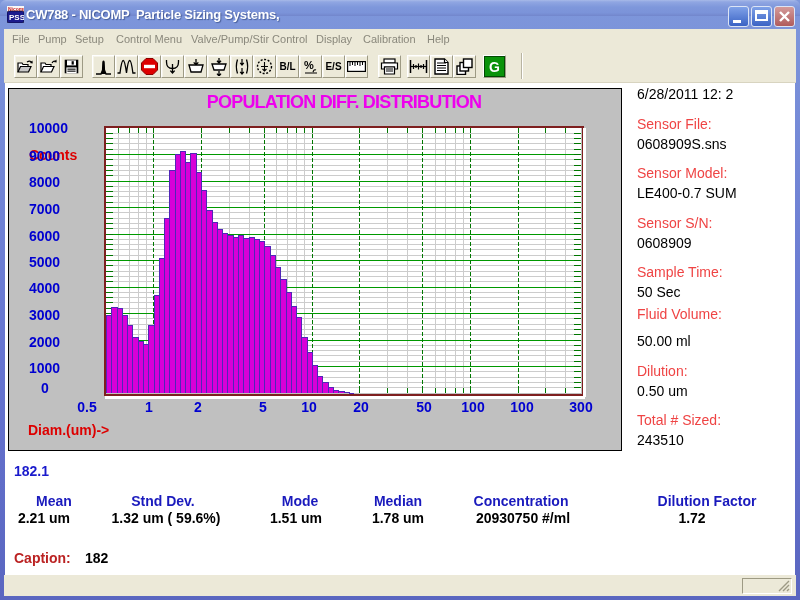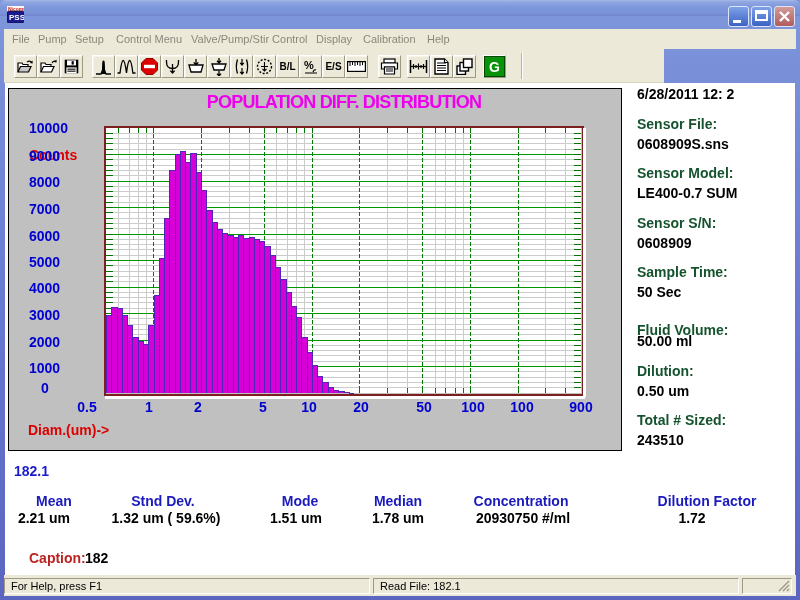--- a/index.html
+++ b/index.html
@@ -5,56 +5,57 @@
   font-family:"Liberation Sans",sans-serif; background:linear-gradient(#7e97db, #6674d0 60%, #5a66c0); }
 .titlebar { position:absolute; left:0; top:0; width:800px; height:16px;
   background:linear-gradient(#a8bae8 0%,#90a6e2 12%,#7e97db 45%,#7b93d9 80%,#7286cc 100%);
   border-radius:6px 6px 0 0; }
 .title { position:absolute; left:26px; top:7px; color:#fff; font-size:13px; font-weight:bold;
   text-shadow:1px 1px 1px rgba(20,40,90,.5); white-space:pre; letter-spacing:-0.25px; }
 .wbtn { position:absolute; top:6px; width:21px; height:21px; border-radius:3px;
   border:1px solid #dce4f5; color:#fff; text-align:center; }
 .menubar { position:absolute; left:4px; top:29px; width:792px; height:20px; background:#ece9d8;
   font-size:11px; color:#8a887c; }
-.toolbar { position:absolute; left:4px; top:49px; width:660px; height:34px; background:#ece9d8;
+.toolbar { position:absolute; left:4px; top:49px; width:792px; height:34px; background:#ece9d8;
   border-bottom:1px solid #d8d4c0; }
 .tb { position:absolute; top:6px; width:23px; height:23px; background:#ece9d8;
   border:1px solid; border-color:#fff #9d9a84 #9d9a84 #fff; box-shadow:inset 1px 1px 0 #f6f4ea;
   display:flex; align-items:center; justify-content:center; }
 .client { position:absolute; left:5px; top:83px; width:790px; height:492px; background:#fff; }
 .panel { position:absolute; left:8px; top:88px; width:614px; height:363px; background:#c0c0c0;
   border:1px solid #000; }
 .ctitle { position:absolute; left:104px; top:92px; width:480px; text-align:center;
   color:#ee00ee; font-size:18px; font-weight:bold; letter-spacing:-0.8px; }
 .counts { position:absolute; left:29px; top:99px; color:#dd0000; font-size:14px; font-weight:bold;margin-top:48px; }
 .ylab { position:absolute; left:29px; width:50px; text-align:left; color:#0000d0;
   font-size:14px; font-weight:bold; }
 .xlab { position:absolute; top:399px; width:50px; text-align:center; color:#0000d0;
   font-size:14px; font-weight:bold; }
 .diam { position:absolute; left:28px; top:422px; color:#dd0000; font-size:14px; font-weight:bold; }
-.rp { position:absolute; left:637px; font-size:14px; font-weight:bold; white-space:pre; }
-.b { color:#14532d; } .k { color:#000; }
+.rp { position:absolute; left:637px; font-size:14px; font-weight:normal; white-space:pre; }
+.b { color:#ef4444; } .k { color:#000; }
 .st { position:absolute; width:160px; text-align:center; font-size:14px; font-weight:bold; }
 .st.b { color:#1a1abd; }
 .file181 { position:absolute; left:14px; top:463px; color:#1a1acc; font-size:14px; font-weight:bold; }
-.cap { position:absolute; left:14px; top:550px; color:#bb2222; font-size:14px; font-weight:bold;margin-left:15px; }
+.cap { position:absolute; left:14px; top:550px; color:#bb2222; font-size:14px; font-weight:bold; }
 .cap2 { position:absolute; left:85px; top:550px; color:#000; font-size:14px; font-weight:bold; }
 .status { position:absolute; left:4px; top:575px; width:792px; height:21px; background:#ece9d8; }
 .cell { position:absolute; top:3px; height:16px; border:1px solid; border-color:#9d9a84 #fff #fff #9d9a84;
   font-size:11px; color:#000; padding:1px 0 0 6px; }
 .svgwrap { position:absolute; left:104px; top:126px; }
 </style></head>
 <body>
 <div class="titlebar">
  <svg style="position:absolute;left:7px;top:6px" width="17" height="17" viewBox="0 0 17 17">
   <rect x="0" y="0" width="17" height="6" fill="#f8f8f8"></rect>
   <text x="1" y="5" font-size="5" font-weight="bold" fill="#cc2222" font-family="Liberation Sans">Nicomp</text>
   <rect x="0" y="5" width="17" height="12" rx="2" fill="#1a1a8c" stroke="#000" stroke-width="0.5"></rect>
   <text x="2" y="14" font-size="8" font-weight="bold" fill="#fff" font-family="Liberation Sans">PSS</text>
  </svg>
+ <div class="title">CW788 - NICOMP  Particle Sizing Systems,</div>
  <div class="wbtn" style="left:728px;background:linear-gradient(#7fa1e8,#3b63c4)"><svg width="19" height="19">
         <rect x="4" y="13" width="8" height="3" fill="#fff"></rect>
       </svg></div>
  <div class="wbtn" style="left:751px;background:linear-gradient(#7fa1e8,#3b63c4)"><svg width="19" height="19">
         <rect x="4" y="4" width="11" height="9" fill="none" stroke="#fff" stroke-width="2"></rect>
         <rect x="4" y="4" width="11" height="3" fill="#fff"></rect>
       </svg></div>
  <div class="wbtn" style="left:774px;background:linear-gradient(#d49a9a,#b05c5c)"><svg width="19" height="19">
         <path d="M5 5 L14 14 M14 5 L5 14" stroke="#fff" stroke-width="2.4"></path>
       </svg></div>
@@ -587,32 +588,32 @@
 <div class="ylab" style="top:380px;left:41px;width:12px;text-align:left">0</div>
 <div class="xlab" style="left:62px">0.5</div>
 <div class="xlab" style="left:124px">1</div>
 <div class="xlab" style="left:173px">2</div>
 <div class="xlab" style="left:238px">5</div>
 <div class="xlab" style="left:284px">10</div>
 <div class="xlab" style="left:336px">20</div>
 <div class="xlab" style="left:399px">50</div>
 <div class="xlab" style="left:448px">100</div>
 <div class="xlab" style="left:497px">100</div>
-<div class="xlab" style="left:556px">900</div>
+<div class="xlab" style="left:556px">300</div>
 <div class="diam">Diam.(um)-&gt;</div>
 <div class="rp k" style="top:86px">6/28/2011 12: 2</div>
 <div class="rp b" style="top:116px">Sensor File:</div>
 <div class="rp k" style="top:136px">0608909S.sns</div>
 <div class="rp b" style="top:165px">Sensor Model:</div>
 <div class="rp k" style="top:185px">LE400-0.7 SUM</div>
 <div class="rp b" style="top:215px">Sensor S/N:</div>
 <div class="rp k" style="top:235px">0608909</div>
 <div class="rp b" style="top:264px">Sample Time:</div>
 <div class="rp k" style="top:284px">50 Sec</div>
-<div class="rp b" style="top:322px">Fluid Volume:</div>
+<div class="rp b" style="top:306px">Fluid Volume:</div>
 <div class="rp k" style="top:333px">50.00 ml</div>
 <div class="rp b" style="top:363px">Dilution:</div>
 <div class="rp k" style="top:383px">0.50 um</div>
 <div class="rp b" style="top:412px">Total # Sized:</div>
 <div class="rp k" style="top:432px">243510</div>
 <div class="file181">182.1</div>
 <div class="st b" style="left:-26px;top:493px">Mean</div>
 <div class="st b" style="left:83px;top:493px">Stnd Dev.</div>
 <div class="st b" style="left:220px;top:493px">Mode</div>
 <div class="st b" style="left:318px;top:493px">Median</div>
@@ -620,19 +621,17 @@
 <div class="st b" style="left:627px;top:493px">Dilution Factor</div>
 <div class="st k" style="left:-36px;top:510px">2.21 um</div>
 <div class="st k" style="left:86px;top:510px">1.32 um ( 59.6%)</div>
 <div class="st k" style="left:216px;top:510px">1.51 um</div>
 <div class="st k" style="left:318px;top:510px">1.78 um</div>
 <div class="st k" style="left:443px;top:510px">20930750 #/ml</div>
 <div class="st k" style="left:612px;top:510px">1.72</div>
 <div class="cap">Caption:</div>
 <div class="cap2">182</div>
 <div class="status">
- <div class="cell" style="left:0px;width:366px">For Help, press F1</div>
- <div class="cell" style="left:369px;width:366px">Read File: 182.1</div>
  <div class="cell" style="left:738px;width:50px">
       <svg style="position:absolute;right:1px;bottom:1px" width="13" height="13">
         <path d="M12 2 L2 12 M12 6 L6 12 M12 10 L10 12" stroke="#9d9a84" stroke-width="1.4" fill="none"></path>
       </svg>
     </div>
 </div>
 </body></html>

